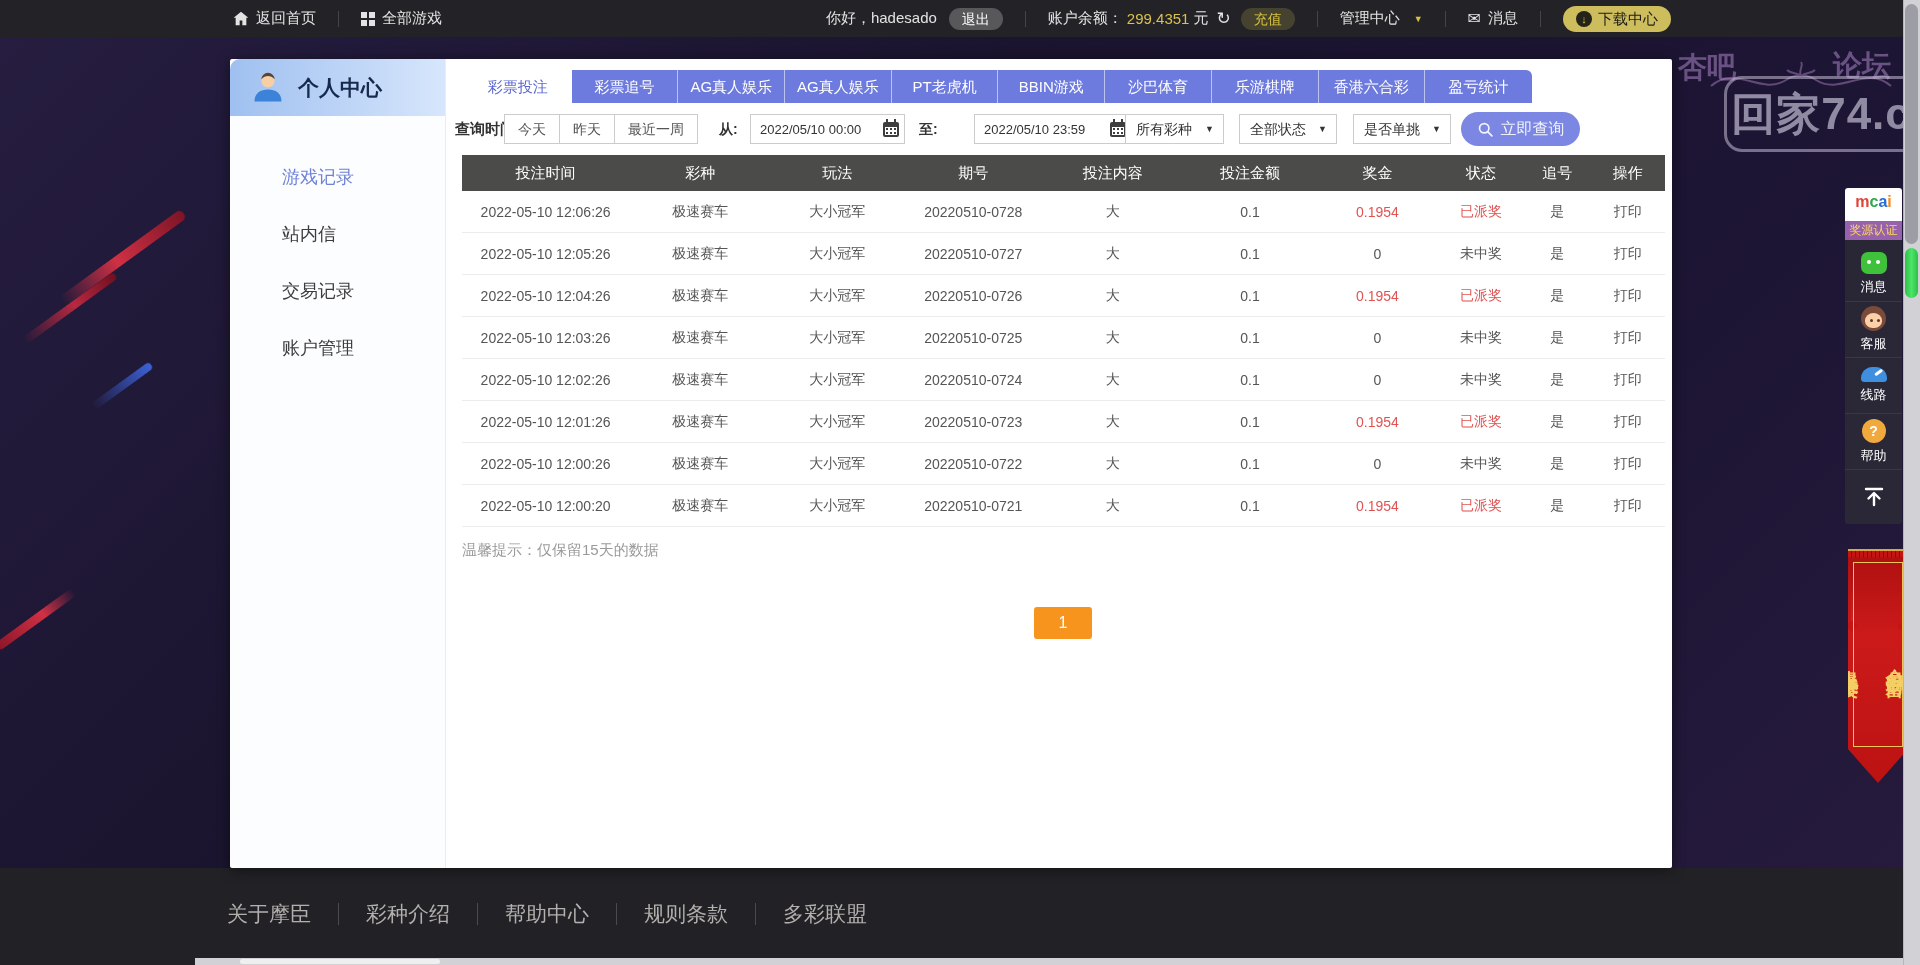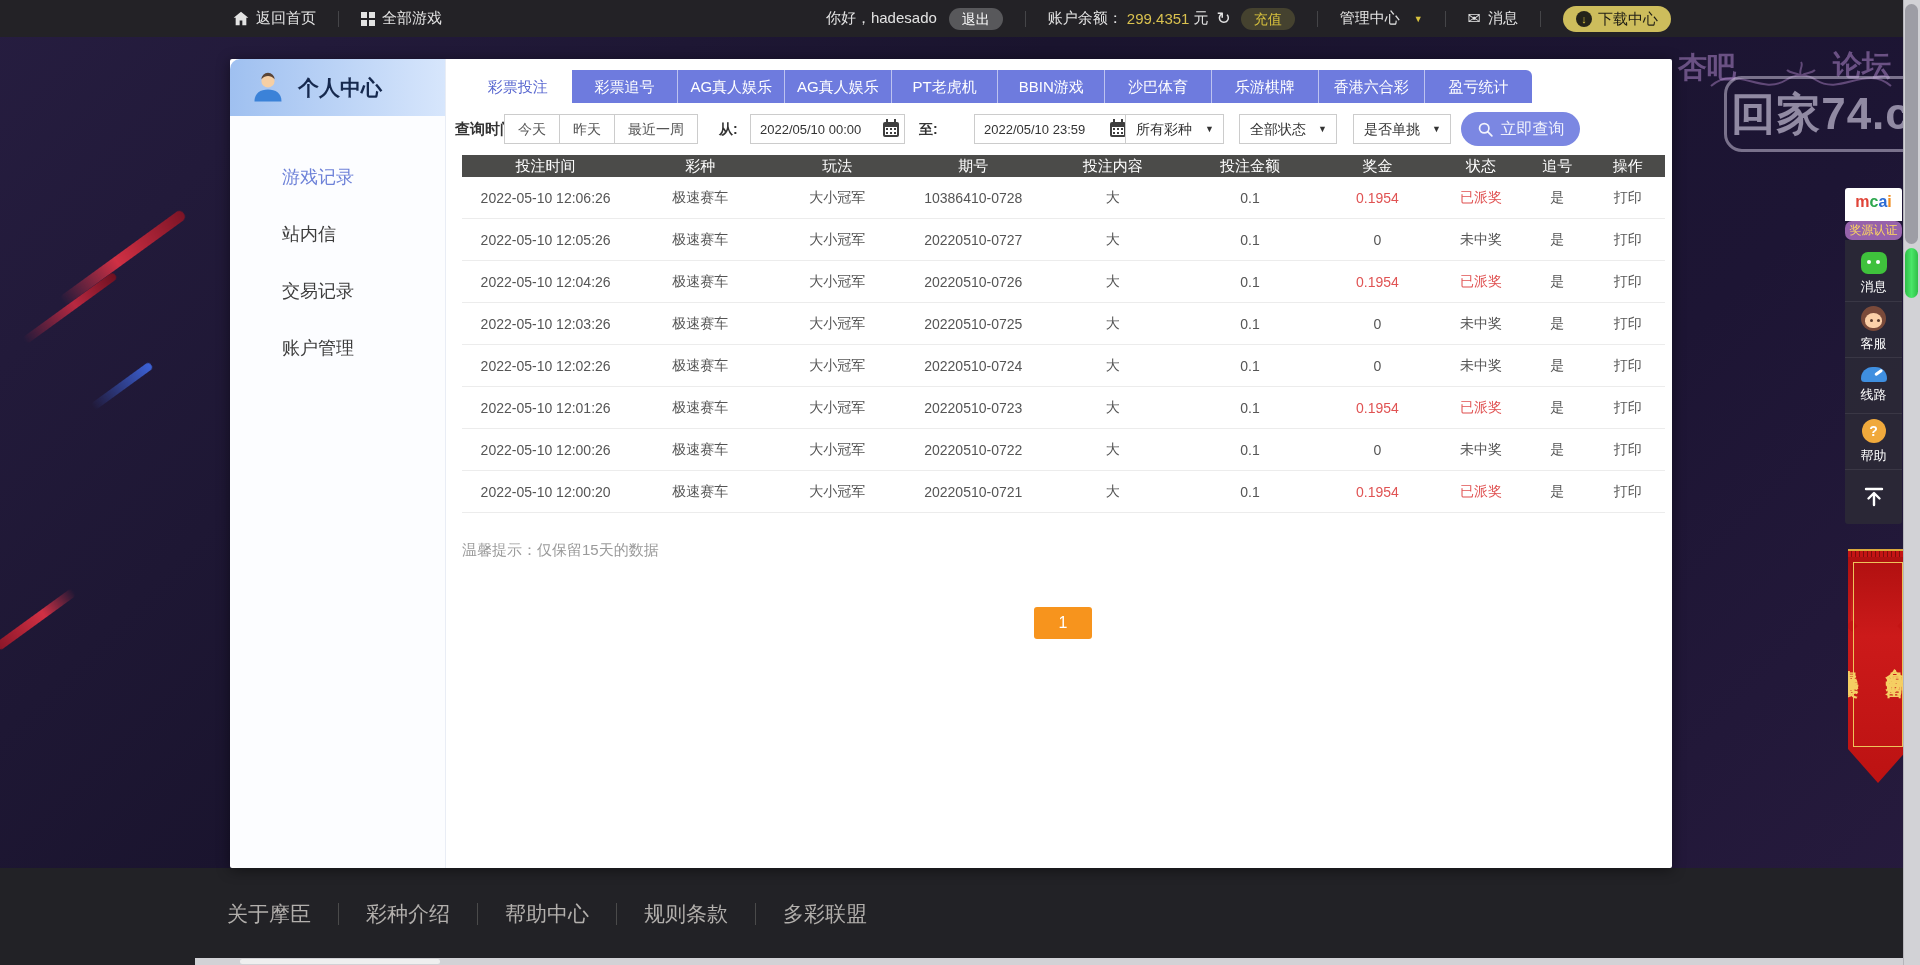--- a/index.html
+++ b/index.html
@@ -75,21 +75,21 @@
   .cal::after{content:"";position:absolute;top:-3px;left:3px;width:2px;height:3px;background:#3e3e3e;box-shadow:8px 0 0 #3e3e3e;}
   .sel{top:2px;height:30px;border:1px solid #ccc;background:#fff;cursor:pointer;position:absolute;}
   .sel0{left:679px;width:99px;} .sel1{left:793px;width:98px;} .sel2{left:907px;width:98px;}
   .sel-txt{position:absolute;left:10px;top:0;line-height:28px;color:#333;}
   .sel-caret{position:absolute;right:9px;top:0;line-height:28px;font-size:9px;color:#333;}
   .qsubmit{left:1015px;top:0;width:119px;height:34px;border:none;border-radius:17px;background:#7b87e2;
            color:rgba(255,255,255,.88);font-size:16px;cursor:pointer;display:flex;align-items:center;justify-content:center;gap:7px;}
 
   
   .table{position:absolute;left:16px;top:96px;width:1203px;}
-  .thead{height:22px;background:#4b4b49;display:flex;align-items:center;}
+  .thead{height:36px;background:#4b4b49;display:flex;align-items:center;}
   .thead span{color:#fff;font-size:15px;text-align:center;}
   .trow{height:42px;display:flex;align-items:center;border-bottom:1px solid #ececec;font-size:14px;color:#555;background:#fff;}
   .trow span{text-align:center;}
   .thead span:nth-child(1),.trow span:nth-child(1){width:13.9%;}
   .thead span:nth-child(2),.trow span:nth-child(2){width:11.8%;}
   .thead span:nth-child(3),.trow span:nth-child(3){width:11%;}
   .thead span:nth-child(4),.trow span:nth-child(4){width:11.6%;}
   .thead span:nth-child(5),.trow span:nth-child(5){width:11.6%;}
   .thead span:nth-child(6),.trow span:nth-child(6){width:11.2%;}
   .thead span:nth-child(7),.trow span:nth-child(7){width:10%;}
@@ -104,21 +104,21 @@
   
   .footer{position:absolute;left:0;top:868px;width:1920px;height:97px;background:#222226;z-index:5;padding-left:24px;}
   .flinks{position:absolute;left:227px;top:32px;display:flex;align-items:center;}
   .flink{font-size:21px;color:#b2afac;cursor:pointer;margin-right:27px;}
   .fdiv{width:1px;height:22px;background:#4a4a4a;margin-right:27px;}
 
   
   .mcai{position:absolute;left:1845px;top:188px;width:57px;height:33px;background:#fff;border-radius:3px 3px 0 0;z-index:25;
         text-align:center;font-size:16px;font-weight:bold;line-height:28px;}
   .cert{position:absolute;left:1845px;top:221px;width:57px;height:19px;background:#9662ab;color:#ffd95e;z-index:25;
-        font-size:12px;text-align:center;line-height:19px;border-radius:7px;}
+        font-size:12px;text-align:center;line-height:19px;}
   .spanel{position:absolute;left:1845px;top:240px;width:57px;background:rgba(42,40,54,.94);z-index:25;border-radius:0 0 3px 3px;padding-top:6px;}
   .sitem{height:56px;display:flex;flex-direction:column;align-items:center;justify-content:center;gap:4px;cursor:pointer;
          border-bottom:1px solid rgba(255,255,255,.08);}
   .slabel{color:#fff;font-size:13px;}
   .sico{position:relative;}
   .ico-chat{width:26px;height:22px;background:#3fc13c;border-radius:7px;}
   .ico-chat::before{content:"";position:absolute;left:6px;top:8px;width:4px;height:4px;border-radius:50%;background:#fff;box-shadow:9px 0 0 #fff;}
   .ico-face{width:25px;height:25px;border-radius:50%;background:#7a4a3a;}
   .ico-face::before{content:"";position:absolute;left:4px;top:7px;width:17px;height:15px;border-radius:50% 50% 45% 45%;background:#fcd0a8;}
   .ico-face::after{content:"";position:absolute;left:9px;top:13px;width:3px;height:3px;border-radius:50%;background:#5a3a2c;box-shadow:7px 0 0 #5a3a2c;}
@@ -293,21 +293,21 @@
             <span class="hc">奖金</span>
             <span class="hc">状态</span>
             <span class="hc">追号</span>
             <span class="hc">操作</span>
           </div>
         <div id="rows">
             <div class="trow">
               <span>2022-05-10 12:06:26</span>
               <span>极速赛车</span>
               <span>大小冠军</span>
-              <span>10386410-0728</span>
+              <span>20220510-0728</span>
               <span>大</span>
               <span>0.1</span>
               <span class="red">0.1954</span>
               <span class="red">已派奖</span>
               <span>是</span>
               <span>打印</span>
             </div>
             <div class="trow">
               <span>2022-05-10 12:05:26</span>
               <span>极速赛车</span>

